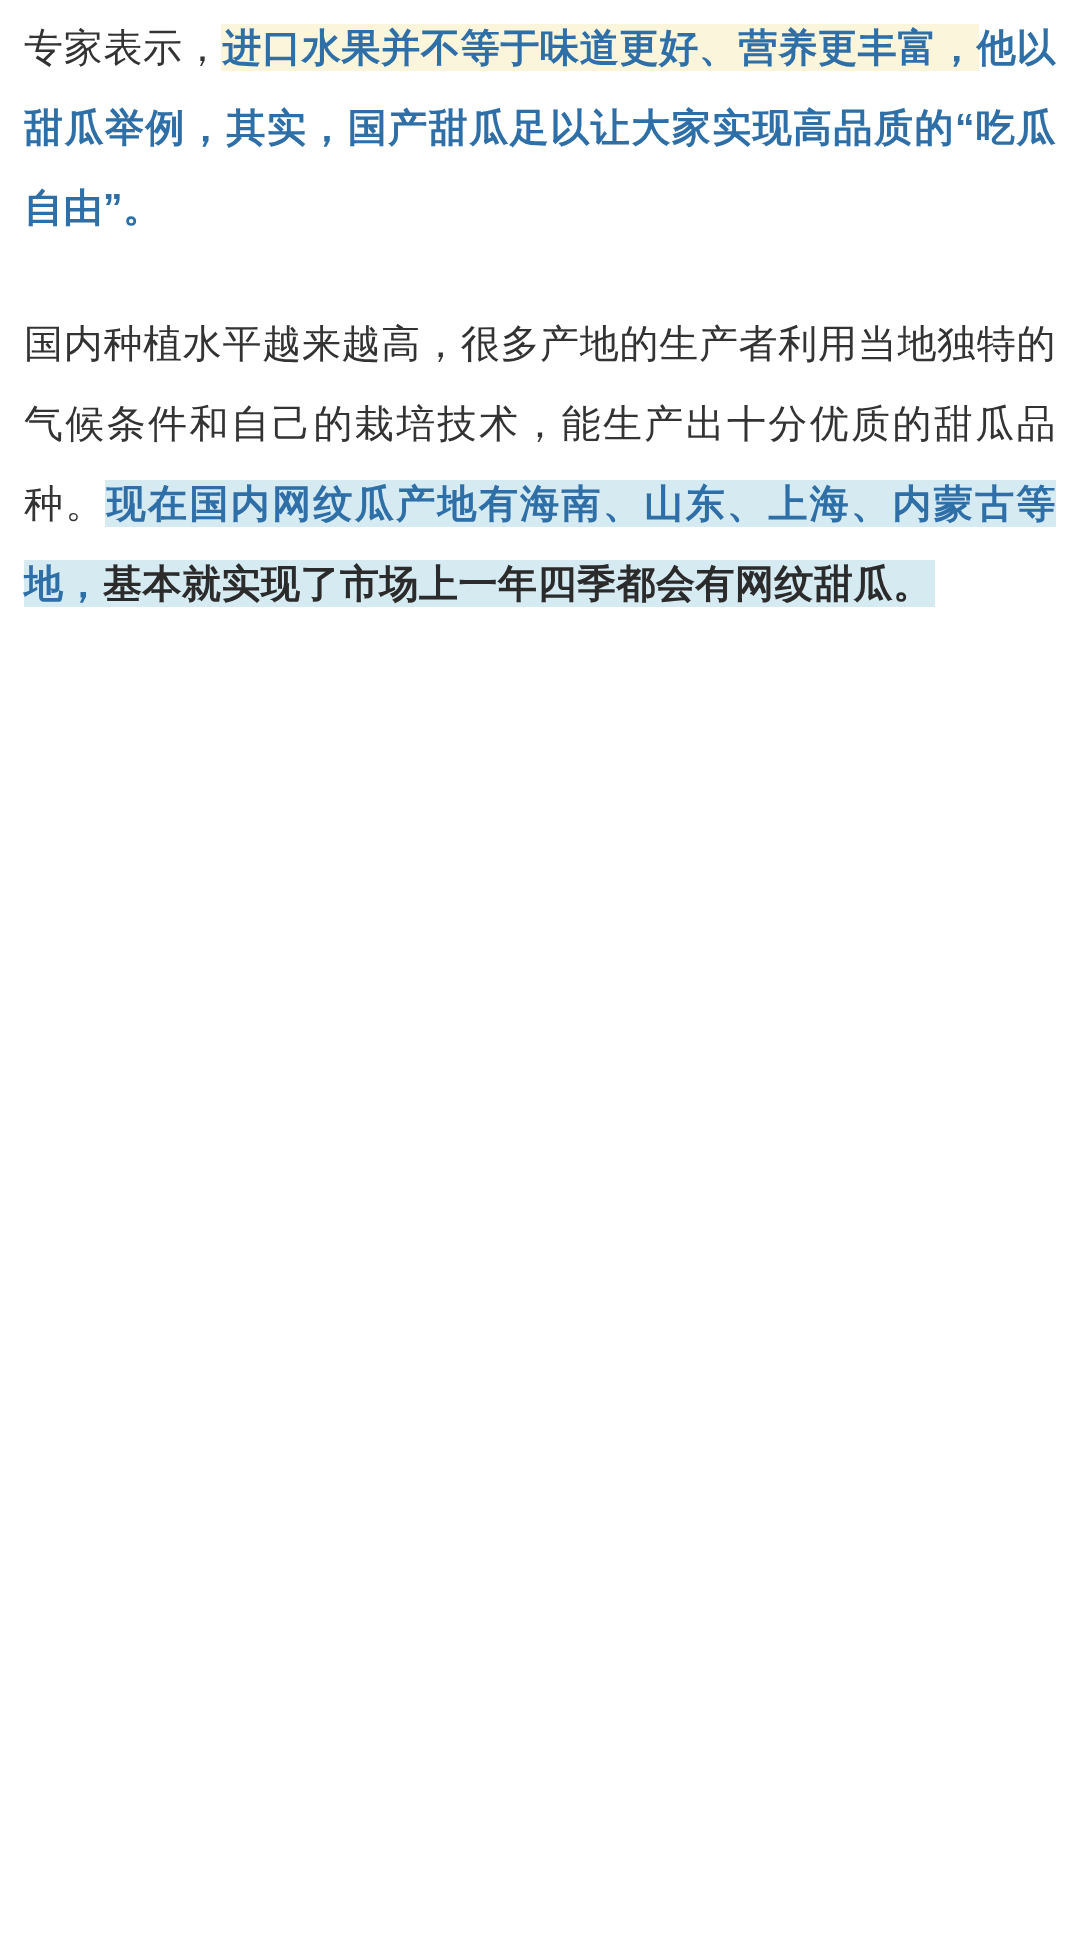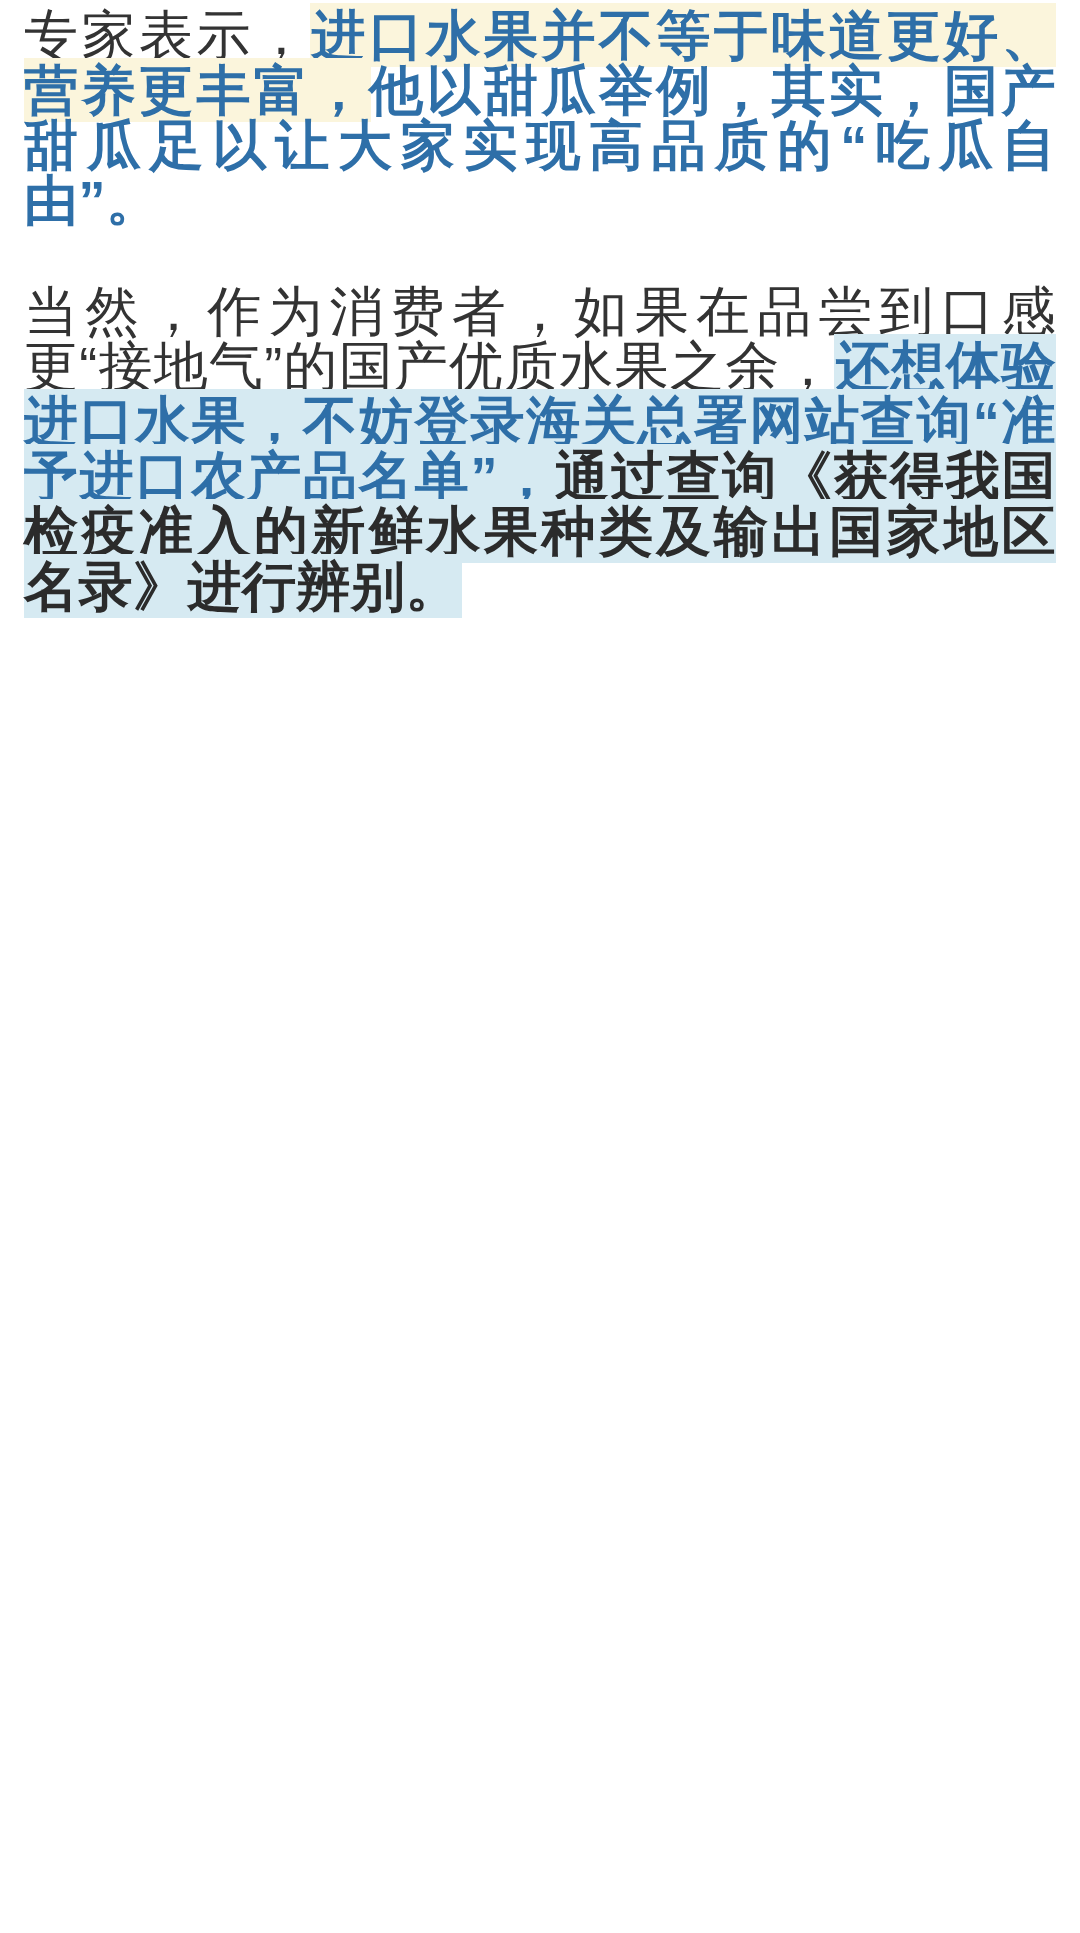--- a/index.html
+++ b/index.html
@@ -12,22 +12,22 @@
     height: 1933px;
     font-family: "Liberation Sans", sans-serif;
     overflow: hidden;
   }
   .article {
     box-sizing: border-box;
     width: 1080px;
     padding: 8px 24px 0 24px;
   }
   .para {
-    font-size: 54px;
-    line-height: 55px;
+    font-size: 39px;
+    line-height: 80px;
     color: #333333;
     text-align: justify;
     text-justify: inter-ideograph;
     letter-spacing: 0.5px;
     margin: 0 0 56px 0;
     word-break: break-all;
   }
   .para:last-child { margin-bottom: 0; }
 
   
@@ -58,18 +58,18 @@
   }
 </style>
 </head>
 <body>
 
 <div class="article">
   <p class="para">
     <span class="r-plain">专家表示，</span><span class="r-blue-hl-yellow">进口水果并不等于味道更好、营养更丰富，</span><span class="r-blue">他以甜瓜举例，其实，国产甜瓜足以让大家实现高品质的“吃瓜自由”。</span>
   </p>
 
+  <p class="para">
+    <span class="r-plain">国内种植水平越来越高，很多产地的生产者利用当地独特的气候条件和自己的栽培技术，能生产出十分优质的甜瓜品种。</span><span class="r-blue-hl">现在国内网纹瓜产地有海南、山东、上海、内蒙古等地，</span><span class="r-dark-hl">基本就实现了市场上一年四季都会有网纹甜瓜。</span>
+  </p>
 
 
-  <p class="para">
-    <span class="r-plain">当然，作为消费者，如果在品尝到口感更“接地气”的国产优质水果之余，</span><span class="r-blue-hl">还想体验进口水果，不妨登录海关总署网站查询“准予进口农产品名单”，</span><span class="r-dark-hl">通过查询《获得我国检疫准入的新鲜水果种类及输出国家地区名录》进行辨别。</span>
-  </p>
 </div>
 
 </body></html>

